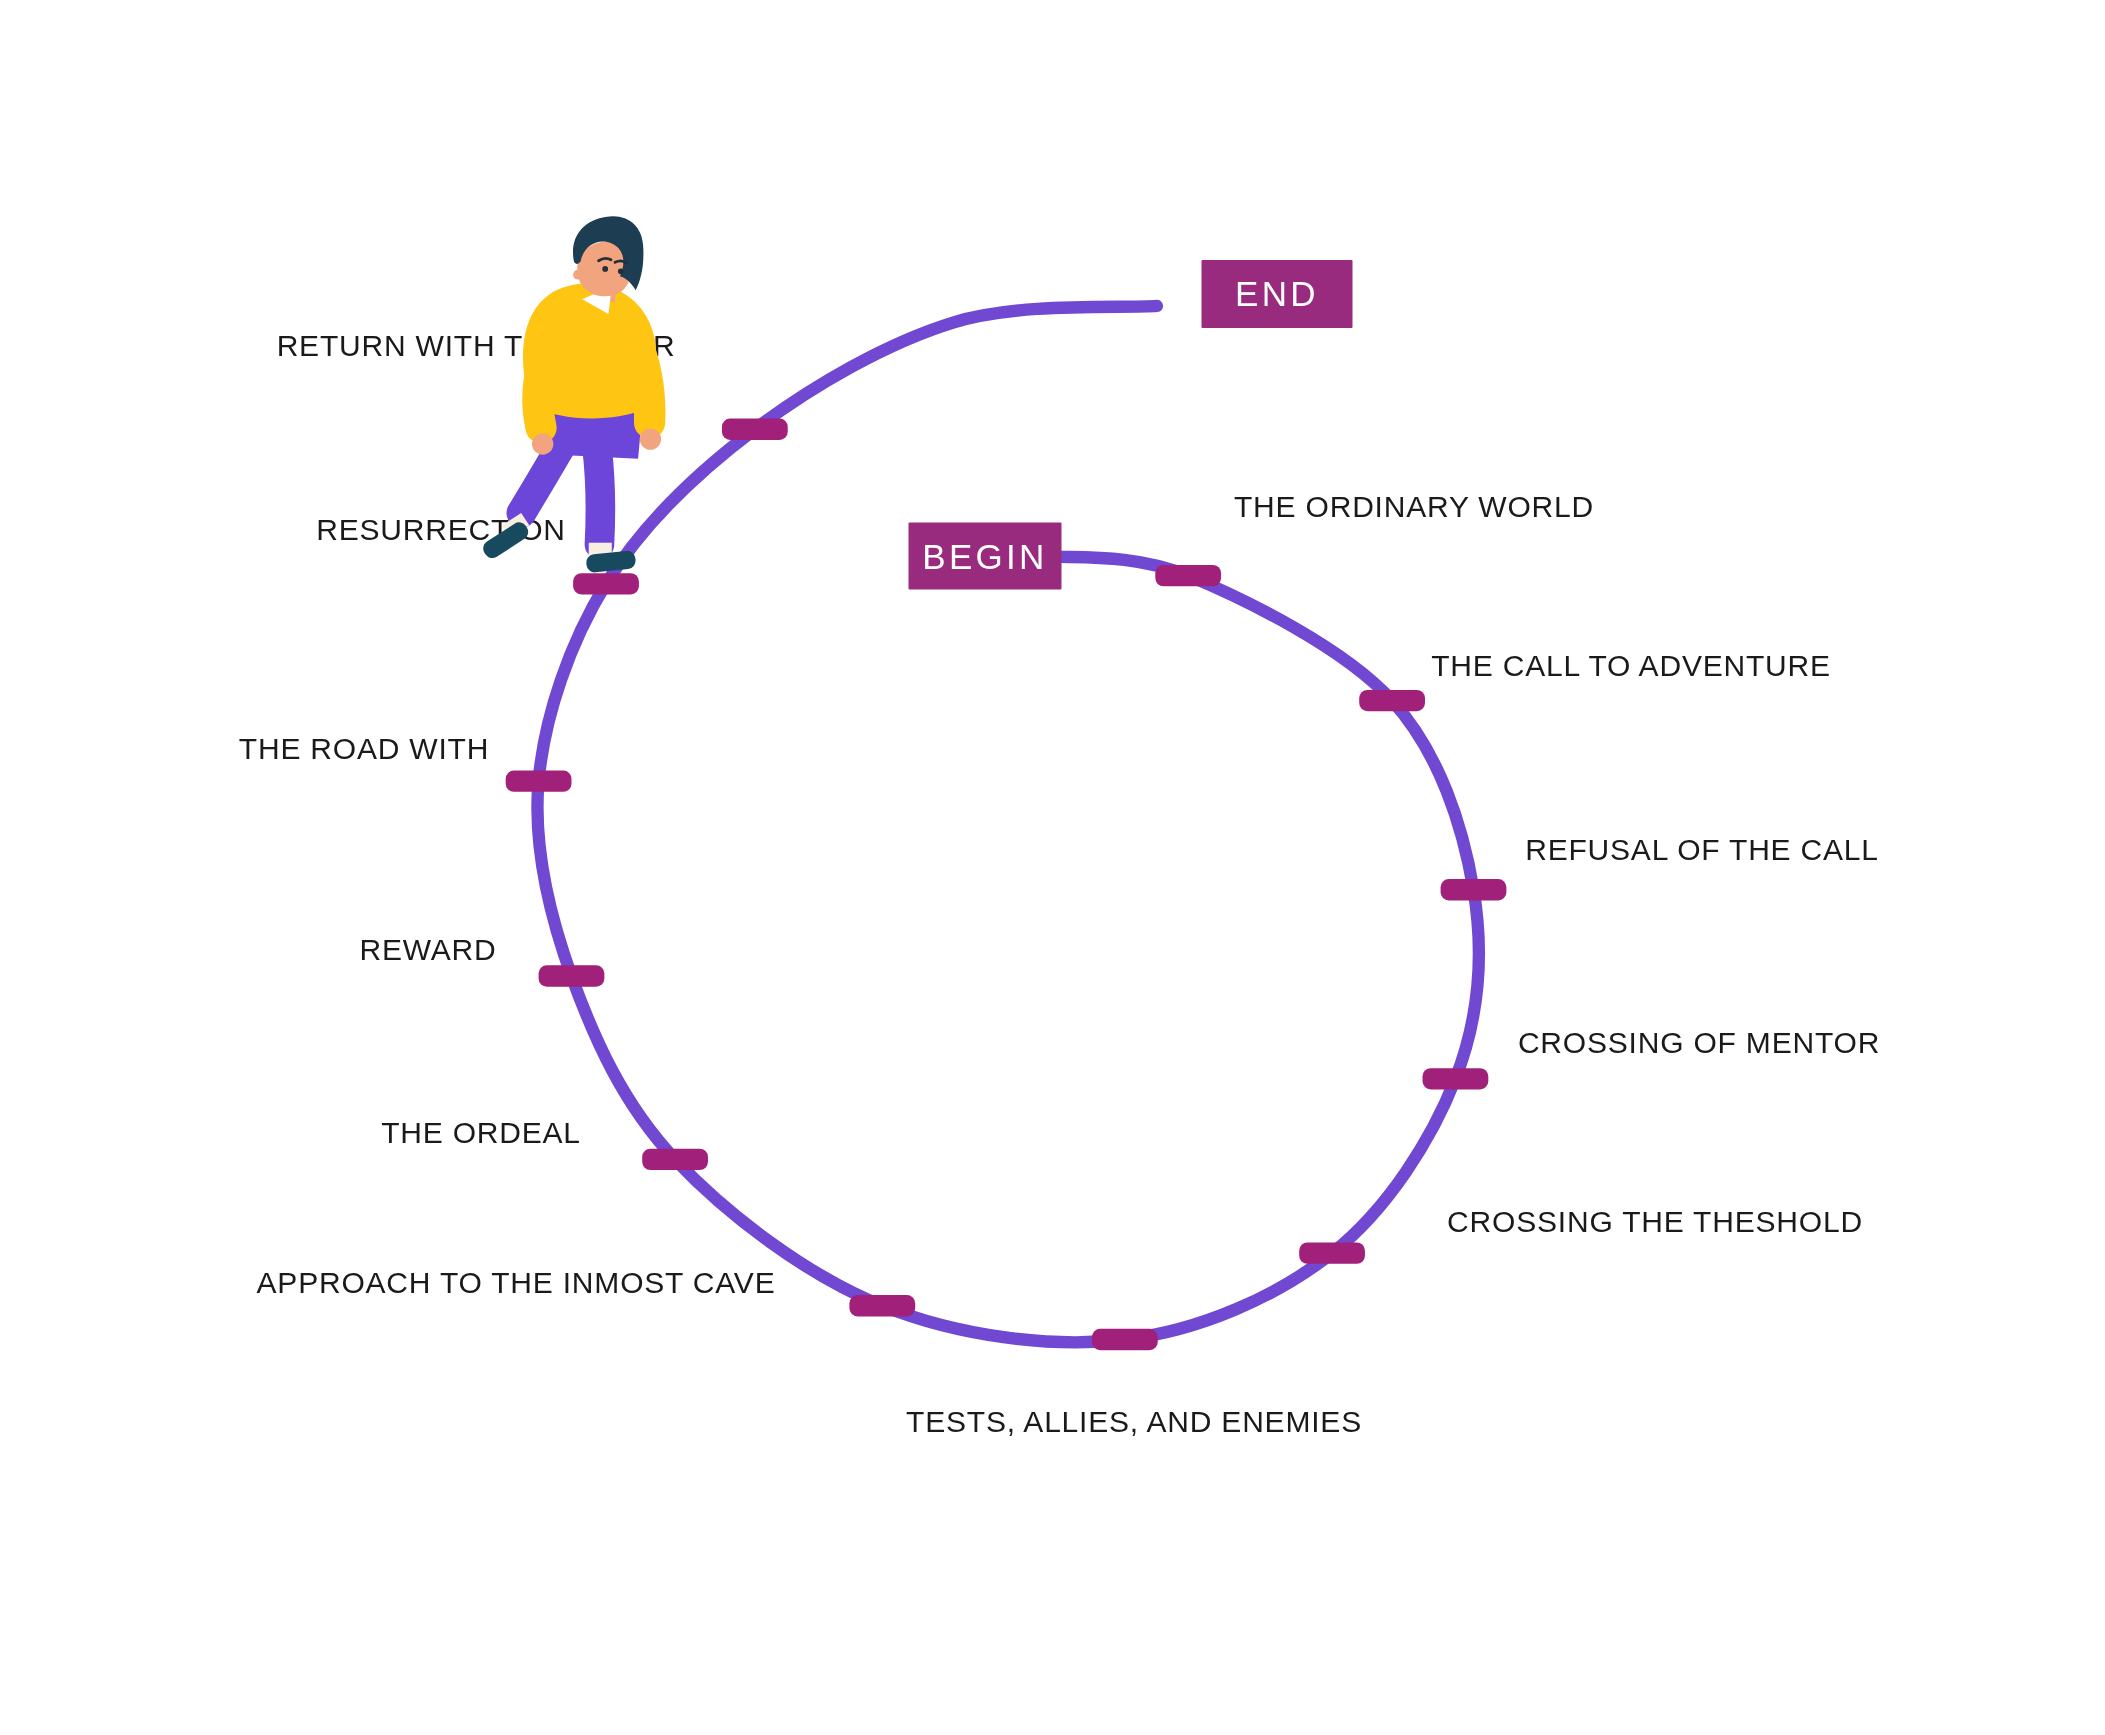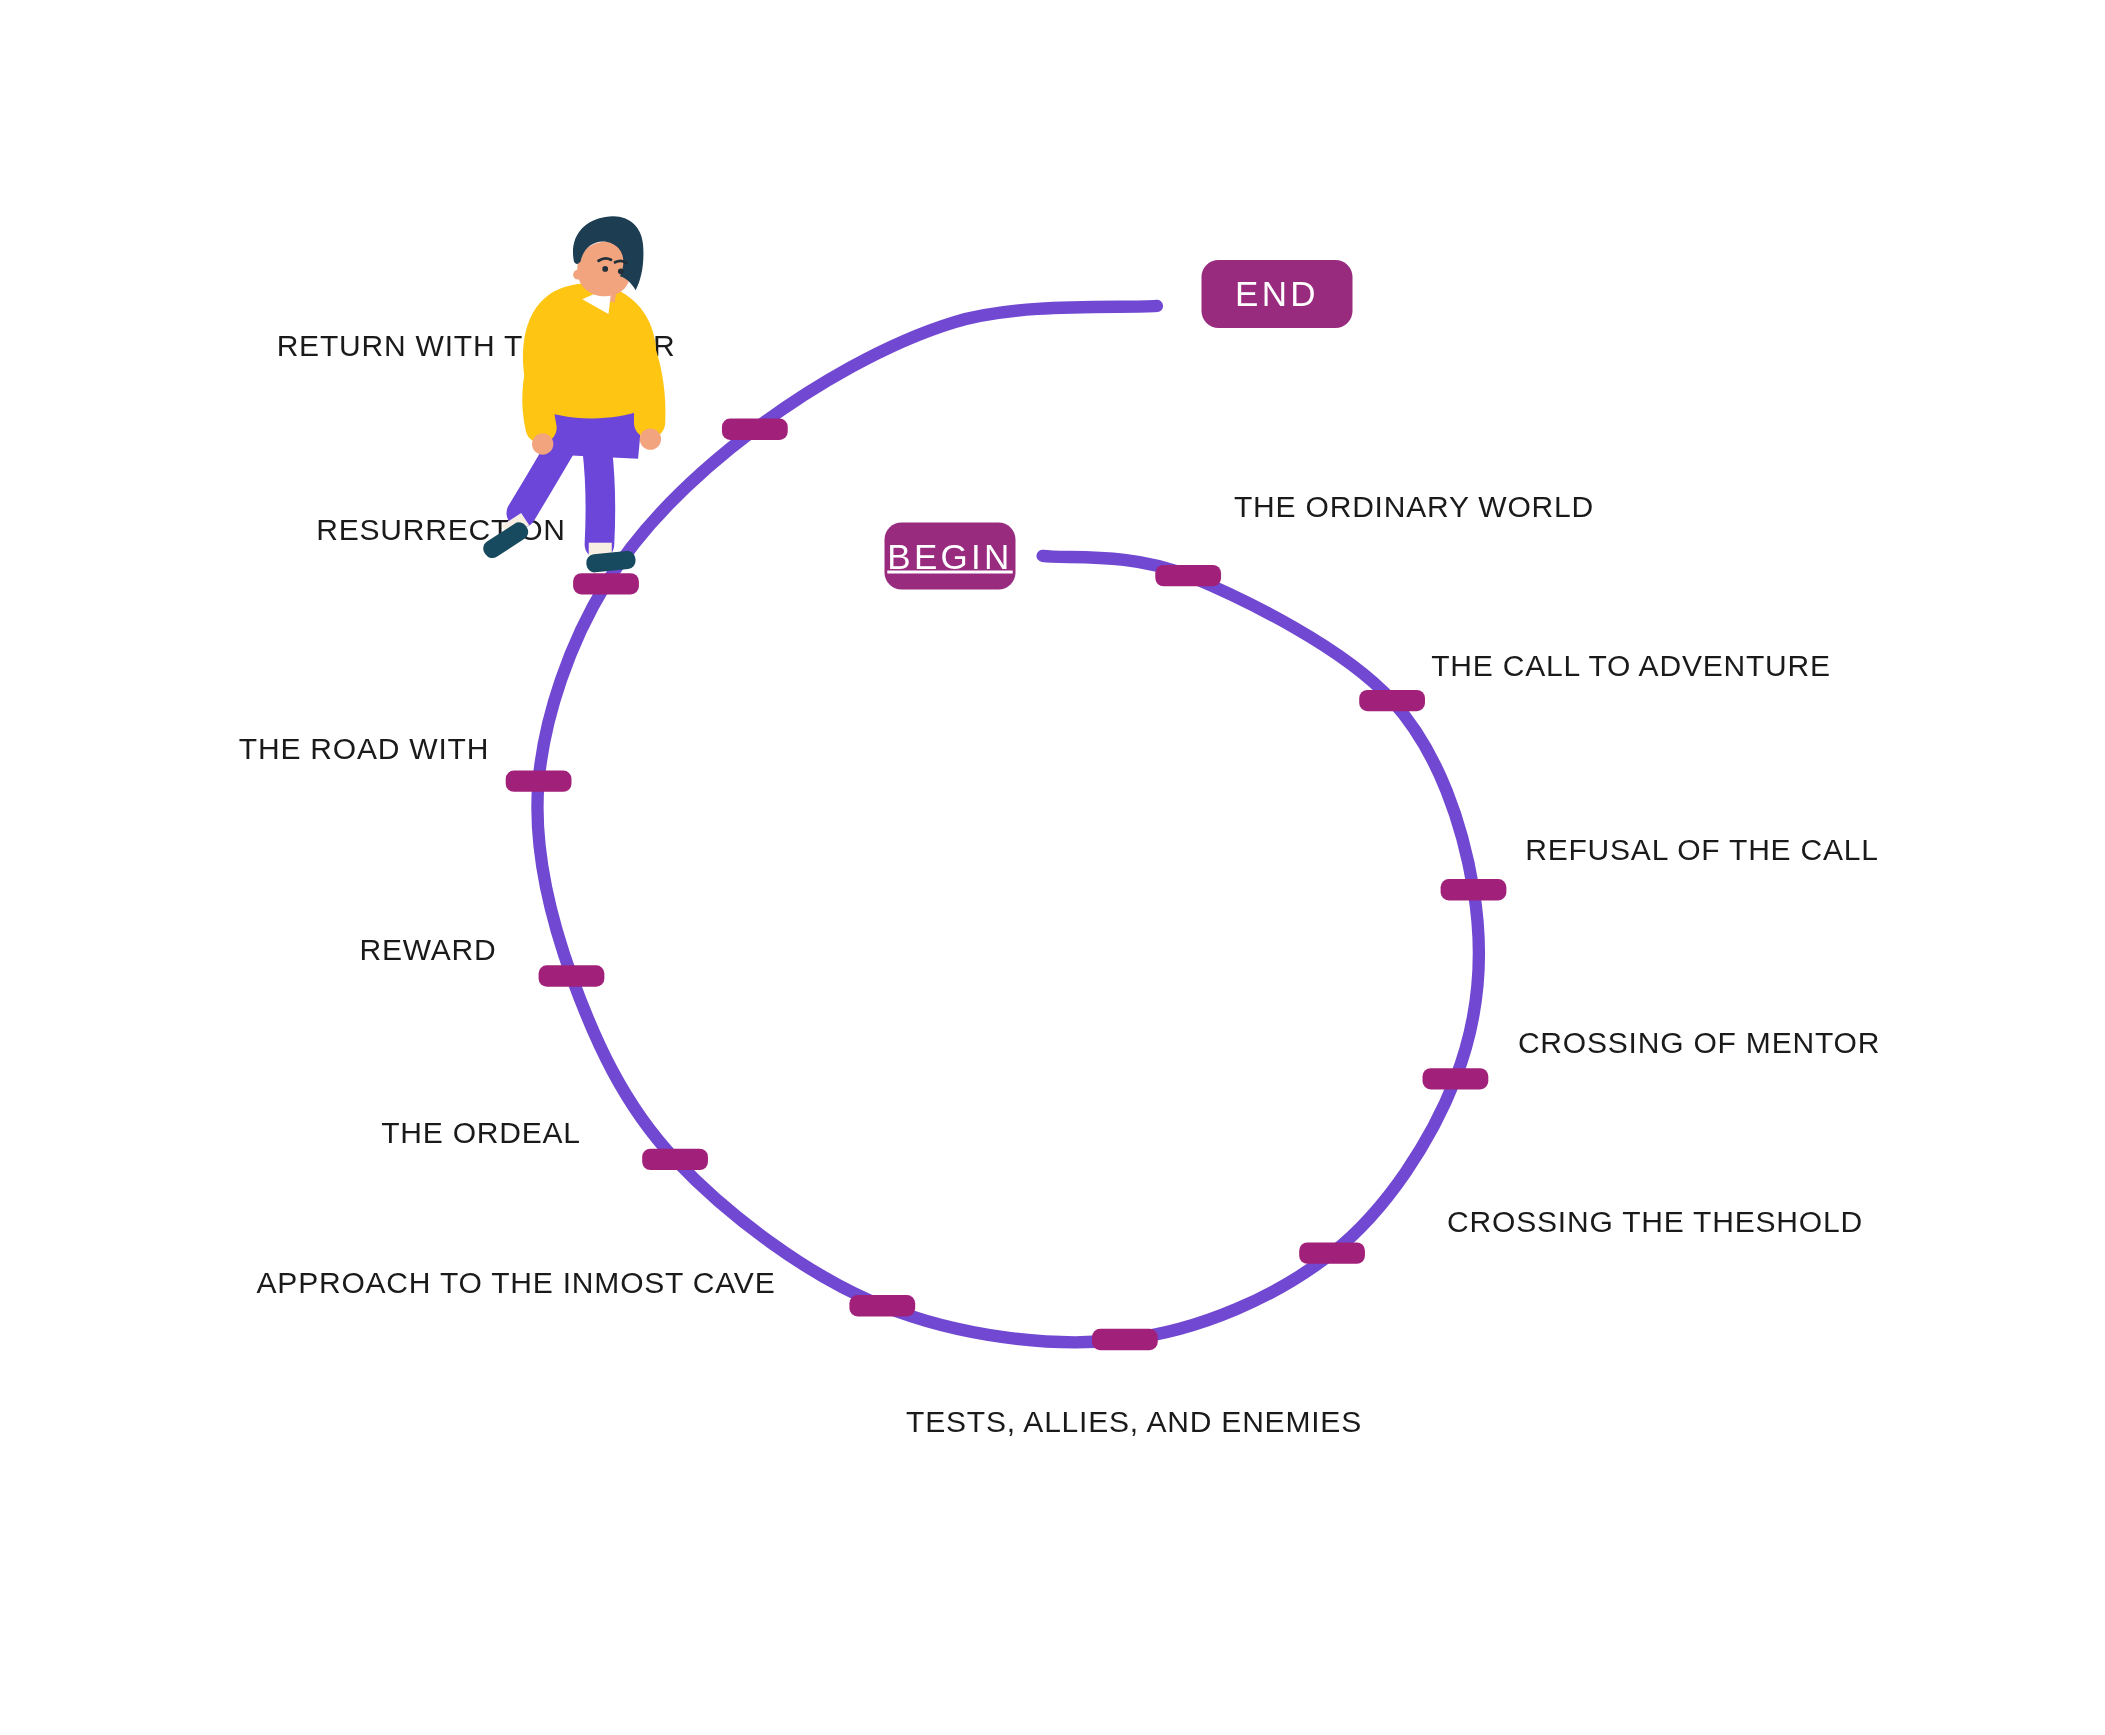--- a/index.html
+++ b/index.html
@@ -21,27 +21,27 @@
     font-size:30px;
     letter-spacing:0.8px;
     color:var(--ink);
     z-index:1;
   }
   .badge{
     position:absolute;
     transform:translate(-50%,-50%);
     background:var(--badge);
     color:#ffffff;
-    border-radius:17px;
+    border-radius:1px;
     display:flex;align-items:center;justify-content:center;
     font-size:35px;
     letter-spacing:3.3px;
     z-index:3;
   }
-  .badge.begin{left:950px;top:556px;width:131px;height:67px;text-decoration:underline;}
+  .badge.begin{left:985px;top:556px;width:153px;height:67px;}
   .badge.end{left:1277px;top:294px;width:151px;height:68px;}
 </style>
 </head>
 <body>
 
 <div class="canvas">
 
   <div class="stage-label" style="left:1414px;top:507px">THE ORDINARY WORLD</div>
   <div class="stage-label" style="left:1631px;top:666px">THE CALL TO ADVENTURE</div>
   <div class="stage-label" style="left:1702px;top:850px">REFUSAL OF THE CALL</div>

